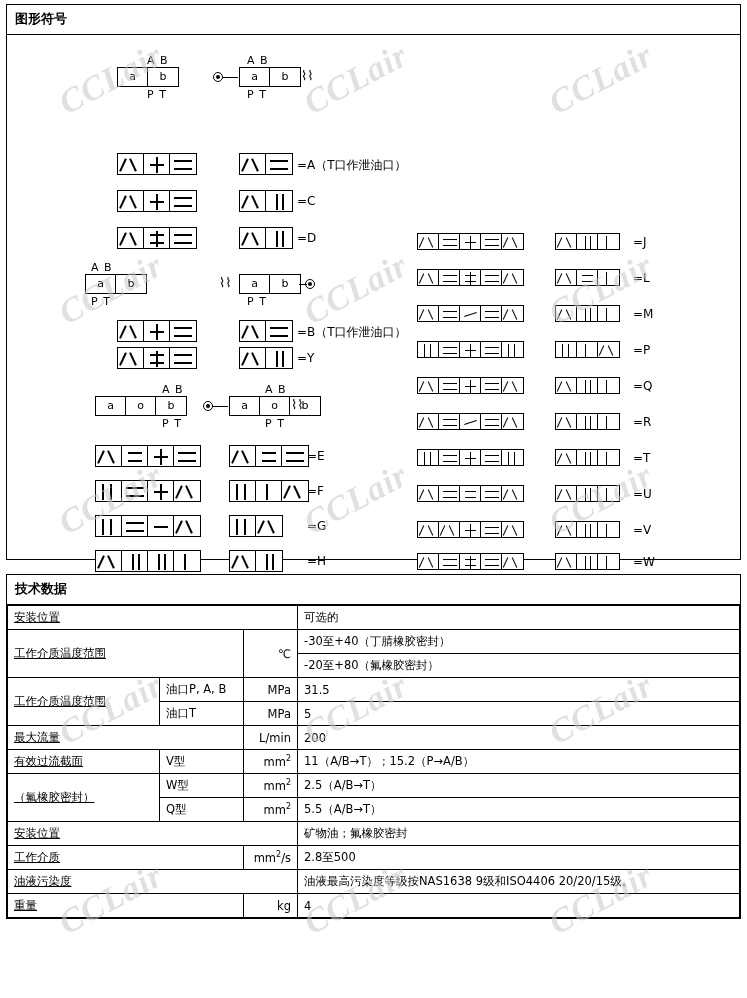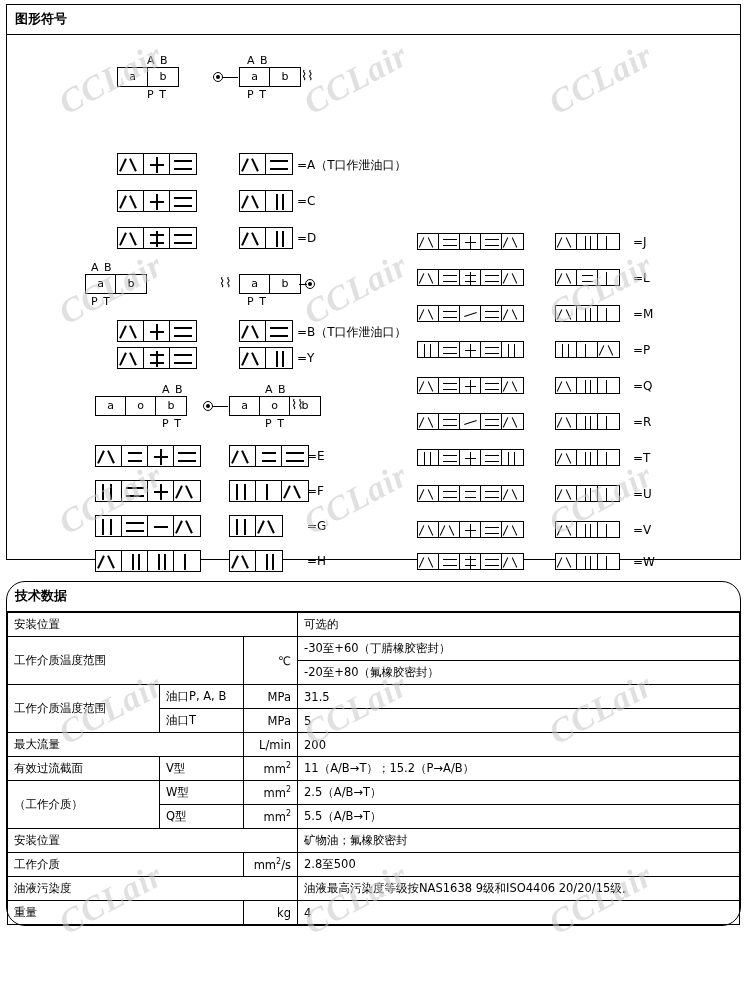--- a/index.html
+++ b/index.html
@@ -117,36 +117,36 @@
   }
   .spring {
     position: absolute;
     font-size: 13px;
     line-height: 1;
     font-family: "DejaVu Sans", sans-serif;
   }
   .lead { position: absolute; background: #000; height: 1.2px; }
 
   
-  #tech-panel { margin-top: 21px; border-radius: 19px; }
+  #tech-panel { margin-top: 14px; }
   table.tech {
     border-collapse: collapse;
     width: 100%;
     font-size: 11.5px;
     font-family: "DejaVu Sans", sans-serif;
     background: transparent;
   }
   table.tech td {
     border: 1px solid #000;
     padding: 3px 6px;
     height: 24px;
     vertical-align: middle;
     background: transparent;
   }
-  td.lbl { width: 152px; }
+  td.lbl { width: 152px; text-decoration: underline; }
   td.sub { width: 84px; }
   td.unit { width: 54px; text-align: right; padding-right: 8px;}
   td.val { padding-left: 8px; }
   sup { font-size: 8px; vertical-align: super; }
 </style>
 </head>
 <body>
 
 <div class="page">
 
@@ -968,21 +968,21 @@
       <tbody>
 
         <tr>
           <td class="lbl" colspan="3" style="width:290px;">安装位置</td>
           <td class="val">可选的</td>
         </tr>
 
         <tr>
           <td class="lbl" rowspan="2" colspan="2" style="width:236px;">工作介质温度范围</td>
           <td class="unit" rowspan="2">℃</td>
-          <td class="val">-30至+60（丁腈橡胶密封）</td>
+          <td class="val">-30至+40（丁腈橡胶密封）</td>
         </tr>
         <tr>
           <td class="val">-20至+80（氟橡胶密封）</td>
         </tr>
 
         <tr>
           <td class="lbl" rowspan="2">工作介质温度范围</td>
           <td class="sub">油口P, A, B</td>
           <td class="unit">MPa</td>
           <td class="val">31.5</td>
@@ -999,21 +999,21 @@
           <td class="val">200</td>
         </tr>
 
         <tr>
           <td class="lbl">有效过流截面</td>
           <td class="sub">V型</td>
           <td class="unit">mm<sup>2</sup></td>
           <td class="val">11（A/B→T）；15.2（P→A/B）</td>
         </tr>
         <tr>
-          <td class="lbl" rowspan="2">（工作介质）</td>
+          <td class="lbl" rowspan="2">（氟橡胶密封）</td>
           <td class="sub">W型</td>
           <td class="unit">mm<sup>2</sup></td>
           <td class="val">2.5（A/B→T）</td>
         </tr>
         <tr>
           <td class="sub">Q型</td>
           <td class="unit">mm<sup>2</sup></td>
           <td class="val">5.5（A/B→T）</td>
         </tr>
 

